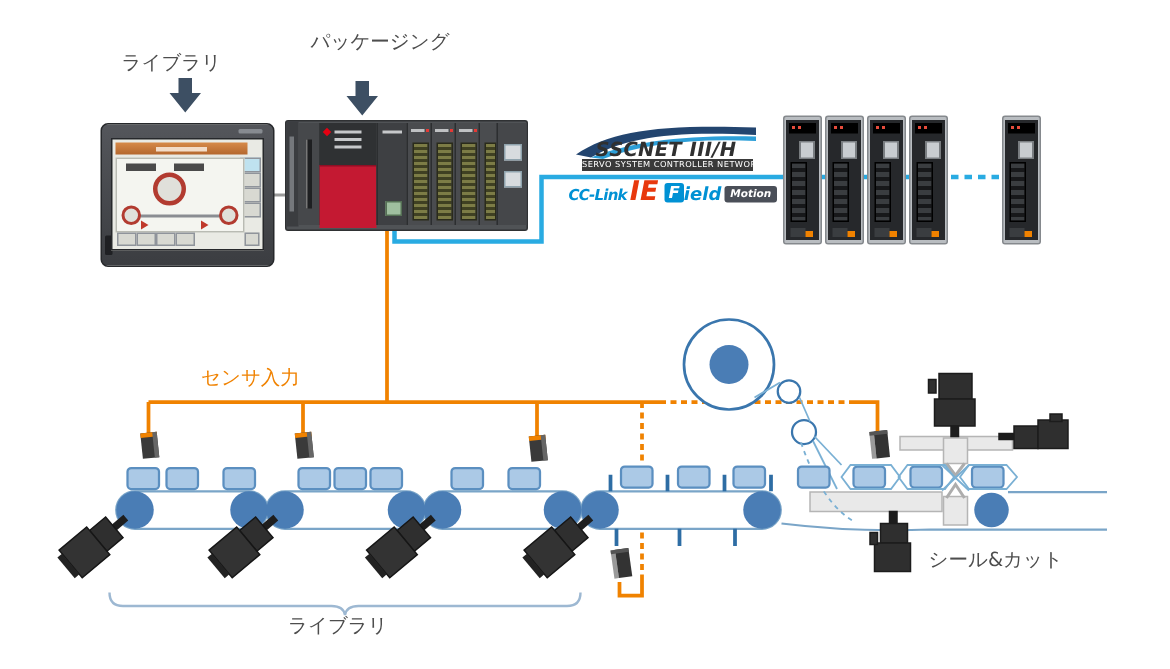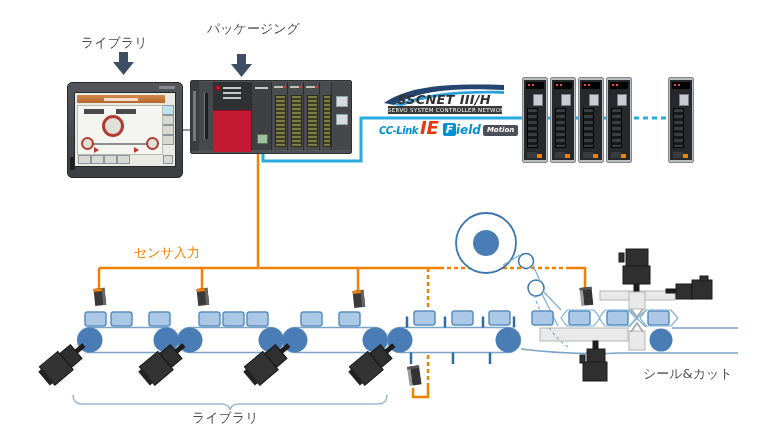--- a/index.html
+++ b/index.html
@@ -266,21 +266,21 @@
       <path d="M237 54 h9 v10 h6 l-10.5 13 -10.5 -13 h6 Z"></path>
     </g>
   </svg>
 
   <div class="lbl" style="left:81px;top:35px;">ライブラリ</div>
   <div class="lbl lbl2" style="left:207px;top:21px;">
     <span>パッケージング</span>
   </div>
   <div class="lbl lbl-orange" style="left:97px;top:245px;margin-left:37px;">センサ入力</div>
   <div class="lbl" style="left:192px;top:410px;">ライブラリ</div>
-  <div class="lbl" style="left:619px;top:366px;margin-left:24px;">シール&amp;カット</div>
+  <div class="lbl" style="left:619px;top:366px;">シール&amp;カット</div>
 
   <div class="abs hmi">
     <div class="abs hmi-brand"></div>
     <div class="abs hmi-power"></div>
     <div class="abs hmi-screen">
       <div class="abs hmi-title">
           <div class="hmi-title-bar"></div>
         </div>
       <div class="abs hmi-sbtn cyan" style="top:12px;"></div>
       <div class="abs hmi-sbtn" style="top:22px;"></div>

